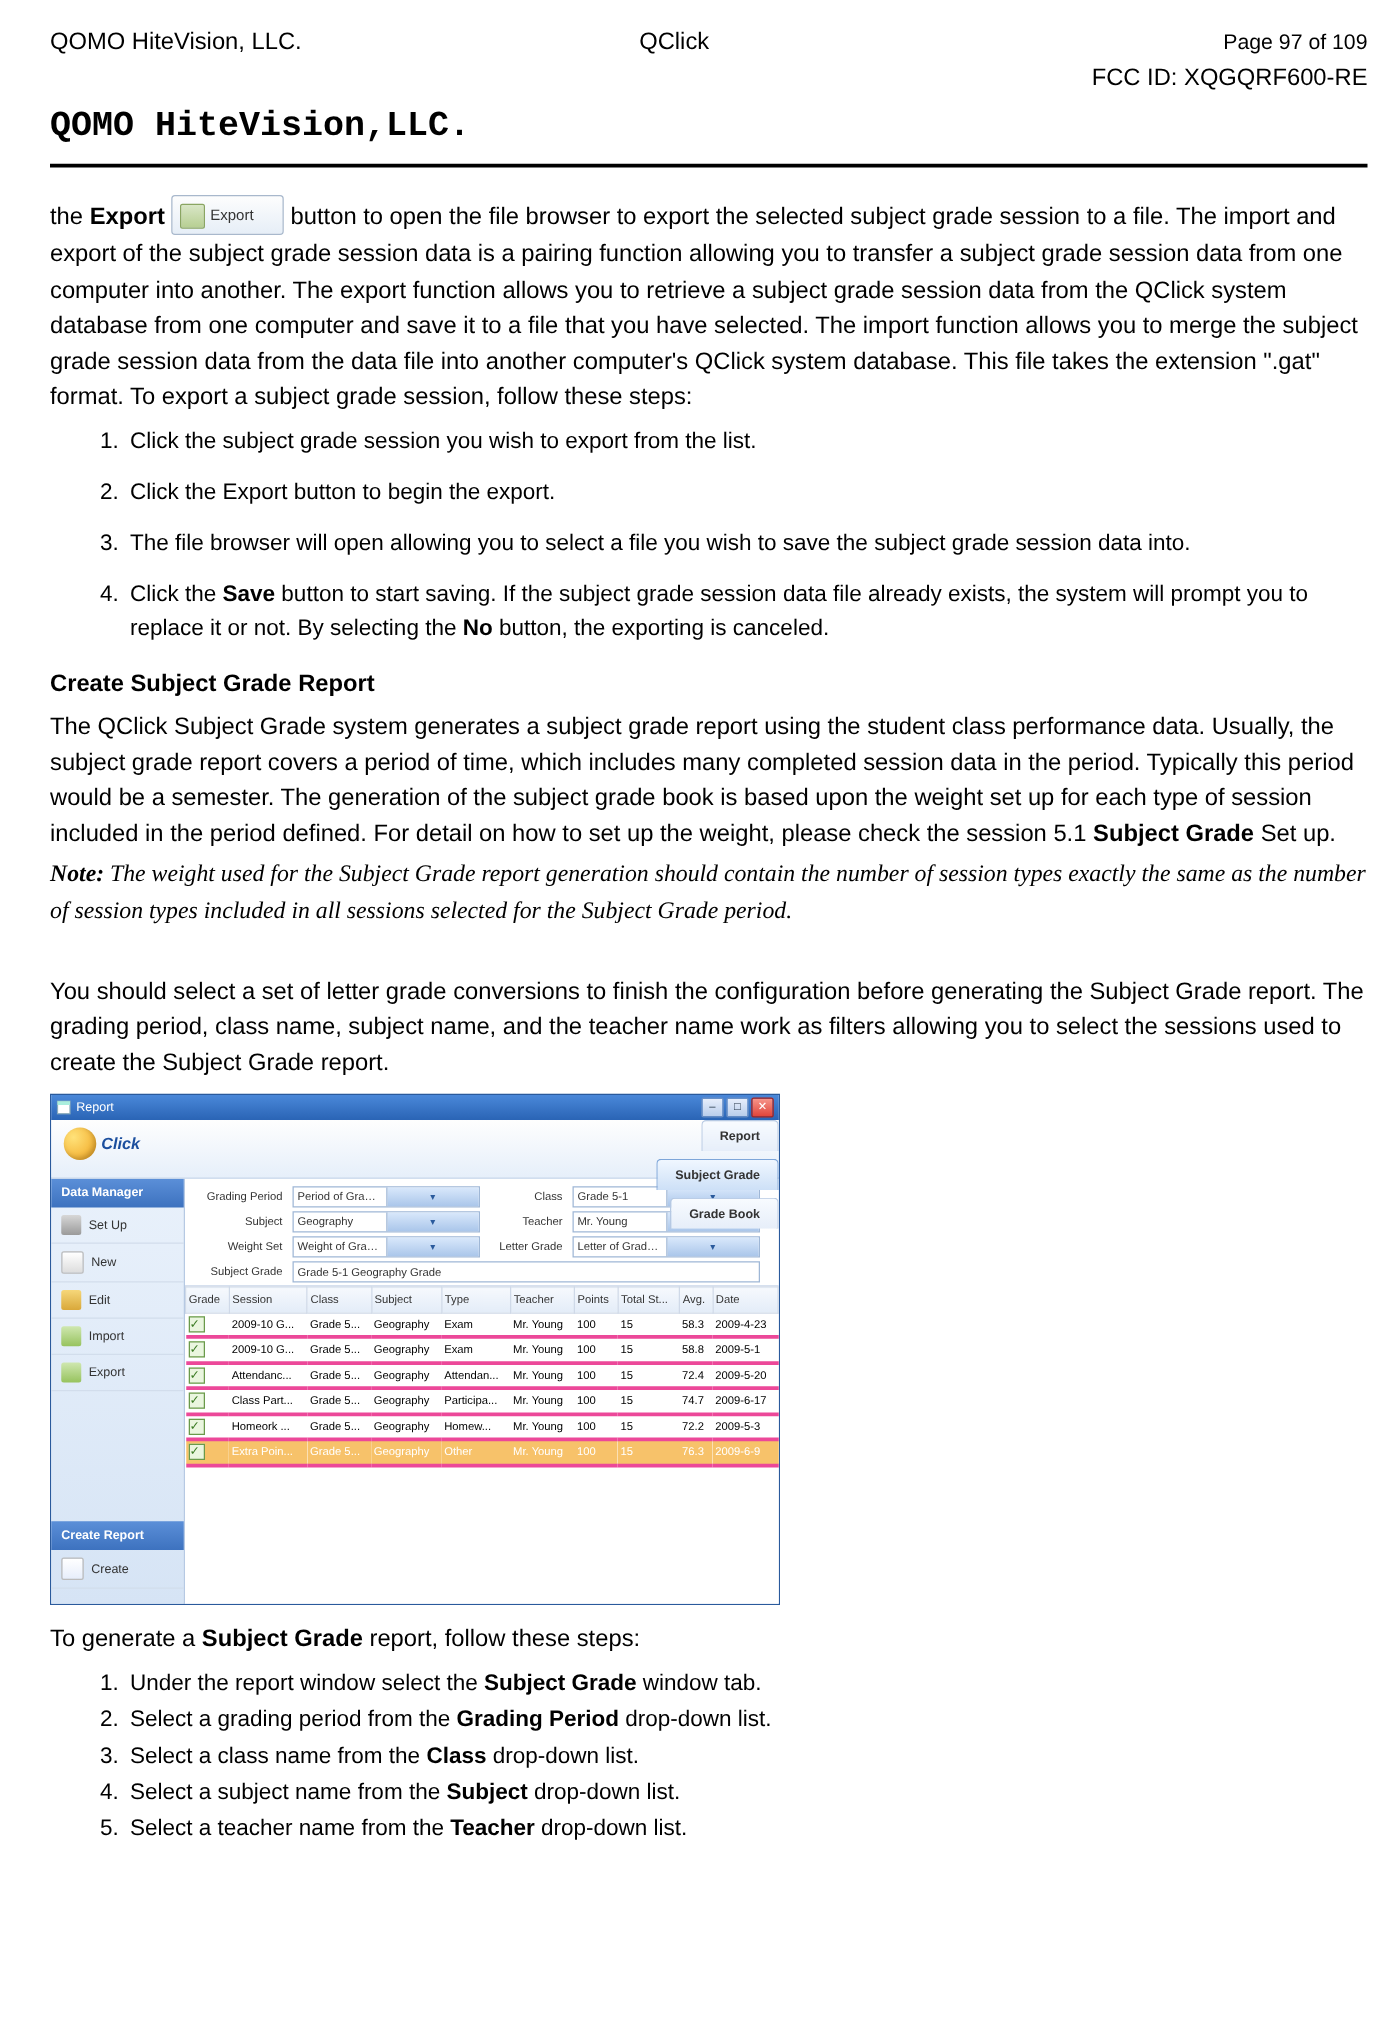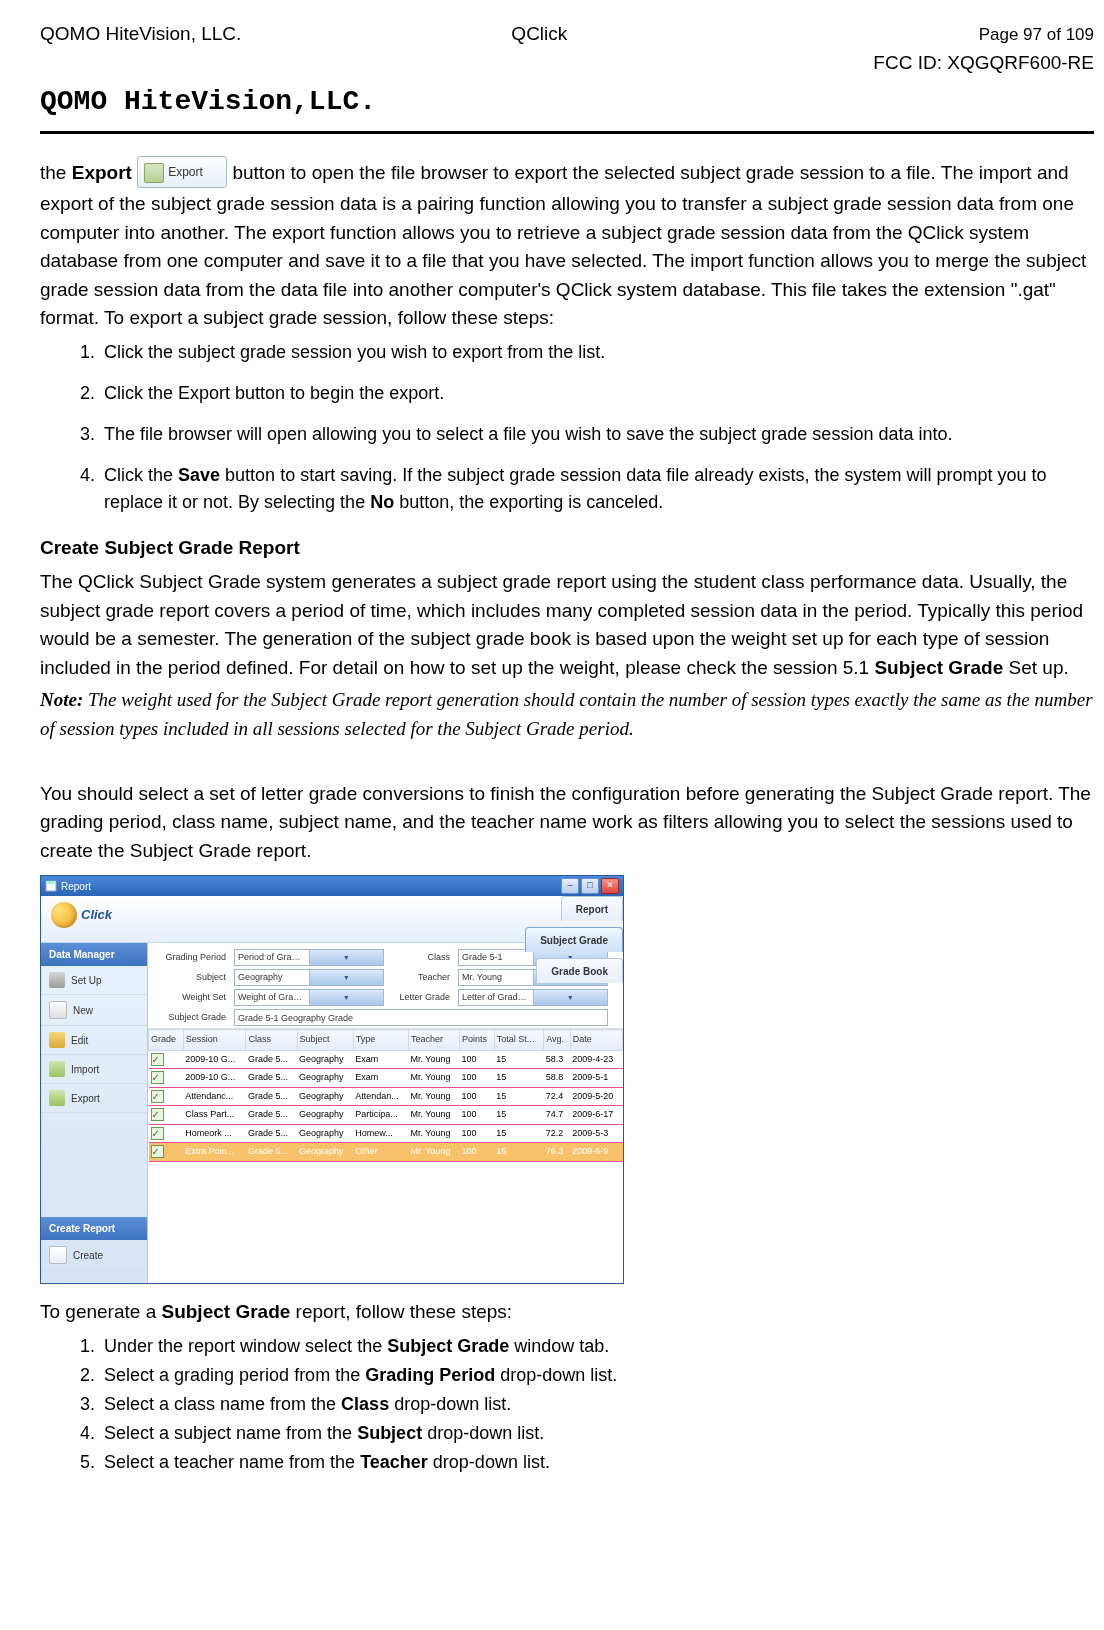--- a/index.html
+++ b/index.html
@@ -209,21 +209,21 @@
     border-collapse:collapse; width:100%;
     font-size:9px;
   }
   table.grid th {
     background: linear-gradient(#f6f9fd,#e3ecf8);
     border:1px solid #cfd9e8; padding:3px 2px;
     font-weight:normal; color:#333; text-align:left;
     white-space:nowrap;
   }
   table.grid td {
-    border-bottom:1px solid #ec4899;
+    border-bottom:3px solid #ec4899;
     padding:2px 2px; white-space:nowrap; overflow:hidden;
   }
   table.grid tr.selrow td {
     background:#f7c26a;
     color:#fff;
   }
   .chk {
     display:inline-block; width:11px; height:11px;
     border:1px solid #6a9a4a; background:#eaf6df;
     position:relative; vertical-align:middle;

